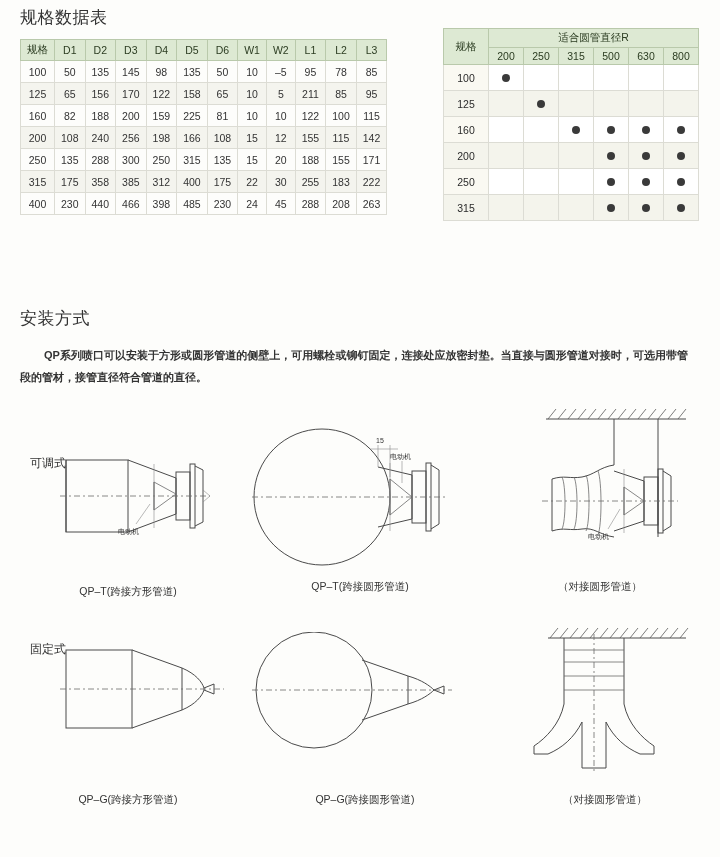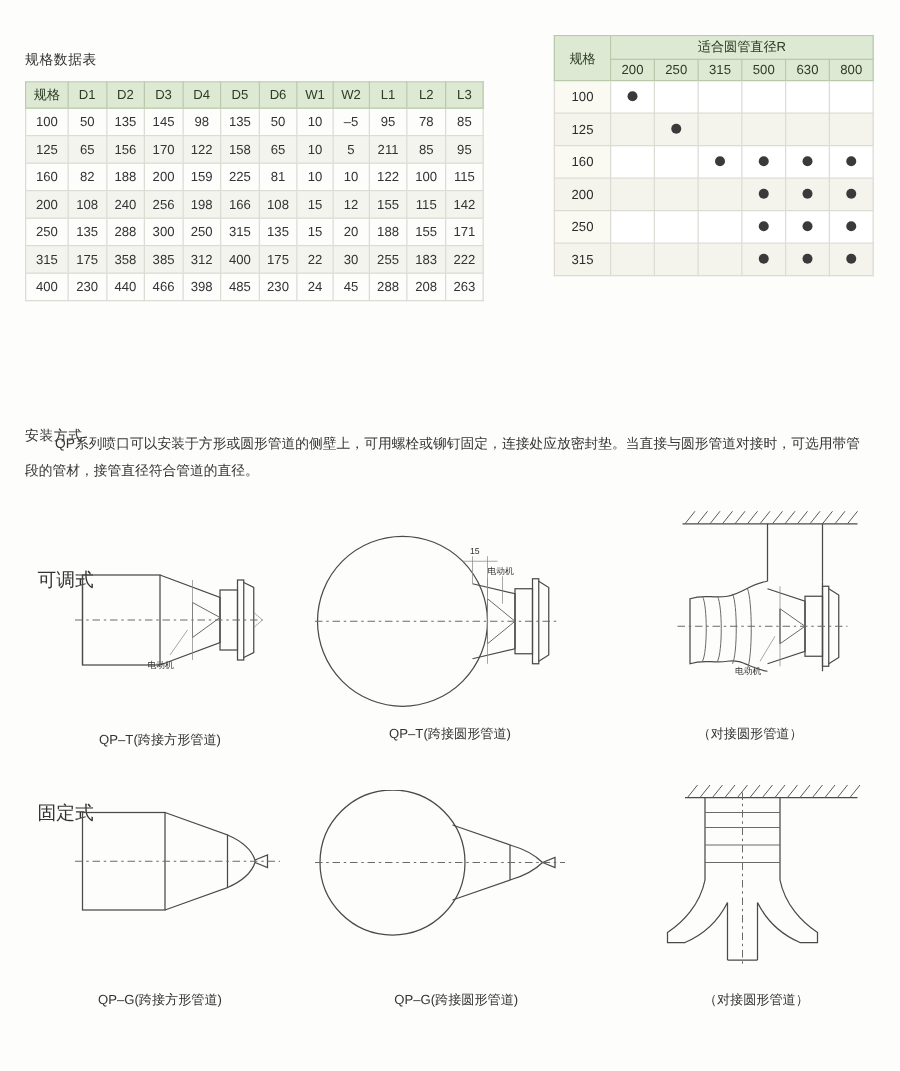--- a/index.html
+++ b/index.html
@@ -5,24 +5,23 @@
   html,body{margin:0;padding:0;}
   body{
     width:720px;height:857px;
     background:#fdfdfb;
     font-family:"Liberation Sans","DejaVu Sans",sans-serif;
     color:#2b2b2b;
     position:relative;
     overflow:hidden;
   }
   .section-title{
-    font-size:11px;
+    font-size:17px;
     color:#333;
     letter-spacing:0.5px;
-    margin-top:34px;
   }
   
   #spec-area{position:absolute;left:20px;top:6px;}
   table{border-collapse:collapse;border-radius:30px;}
   table.spec{font-size:10.5px;}
   table.spec th{
     background:#dde9d3;
     border:1px solid #b9c9ab;
     color:#2c3d22;
     font-weight:normal;
@@ -63,25 +62,25 @@
   table.diam tr.alt td.lbl{background:#f4f4ec;}
   .dot{
     display:inline-block;width:8px;height:8px;border-radius:50%;
     background:#3a3a3a;
   }
 
   
   #install-title{position:absolute;left:20px;top:307px;}
   #install-para{
     position:absolute;left:20px;top:344px;width:668px;
-    font-size:11px;line-height:22px;color:#333;text-align:justify;
+    font-size:11px;line-height:22px;color:#333;text-align:justify;font-weight:bold;
   }
   
   .row-label{
-    position:absolute;font-size:15px;color:#333;
+    position:absolute;font-size:12px;color:#333;
   }
   .cap{
     position:absolute;font-size:10.5px;color:#333;text-align:center;
     width:200px;
   }
   svg{position:absolute;}
   .ln{stroke:#4a4a4a;fill:none;stroke-width:1;}
   .ln2{stroke:#6a6a6a;fill:none;stroke-width:0.8;}
   .dash{stroke:#6a6a6a;fill:none;stroke-width:0.8;stroke-dasharray:6 3 2 3;}
   .thin{stroke:#8a8a8a;fill:none;stroke-width:0.6;}

